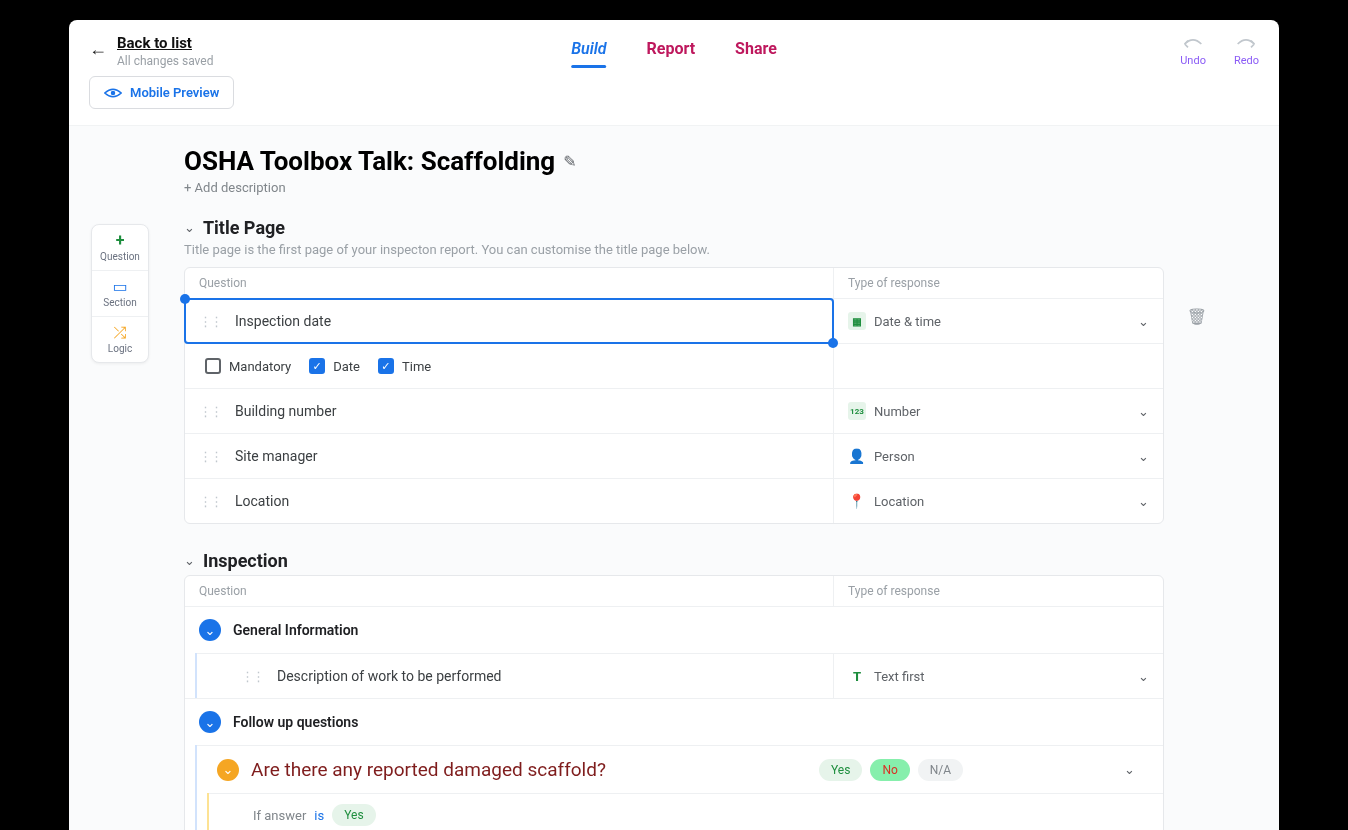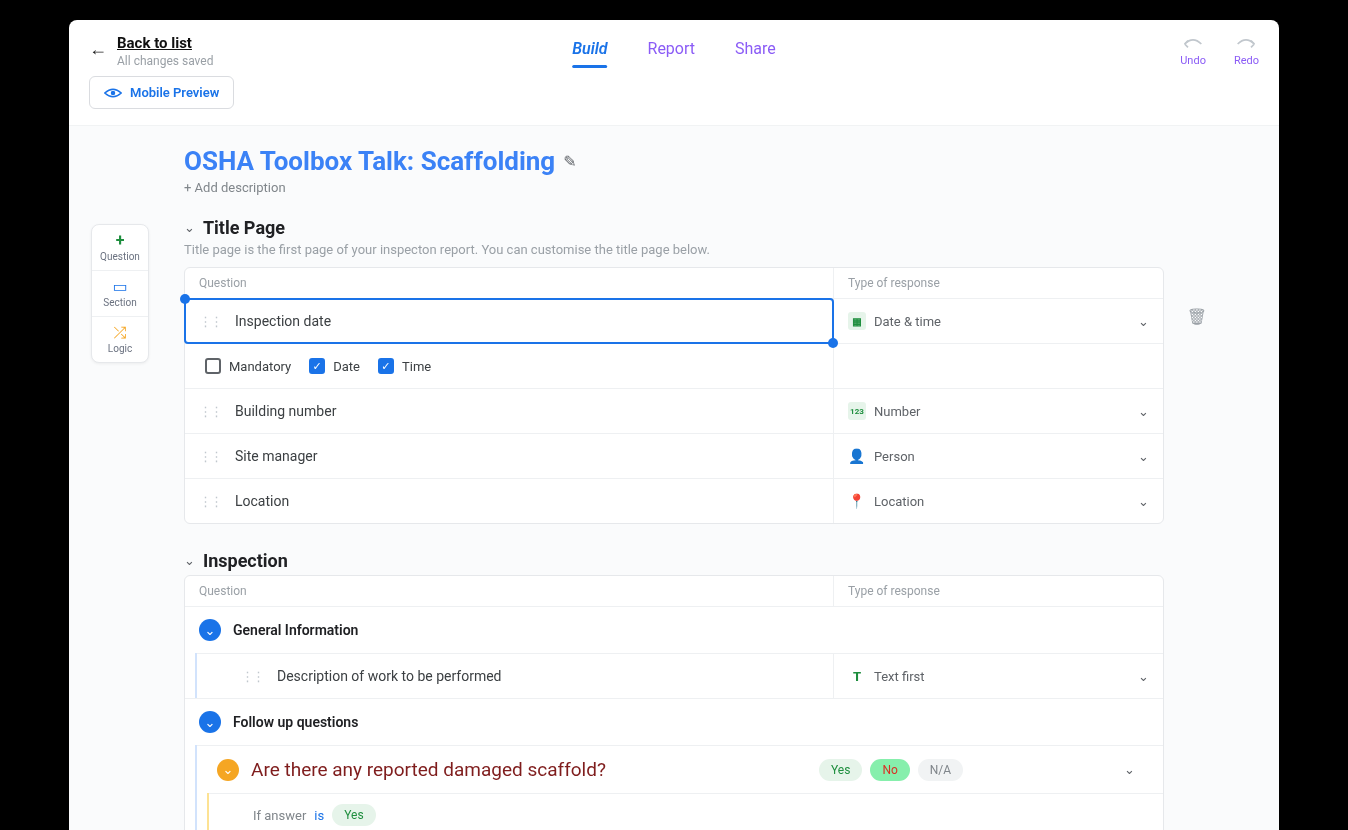--- a/index.html
+++ b/index.html
@@ -5,37 +5,37 @@
 * { margin: 0; padding: 0; box-sizing: border-box; font-family: -apple-system, BlinkMacSystemFont, "Segoe UI", Roboto, sans-serif; }
 body { background: #000; display: flex; align-items: flex-start; justify-content: center; padding: 20px; }
 .app { background: #fff; width: 1210px; border-radius: 8px; overflow: hidden; display: flex; flex-direction: column; }
 .topbar { display: flex; align-items: center; padding: 14px 20px 8px; position: relative; }
 .back-group { display: flex; align-items: flex-start; gap: 10px; }
 .back-arrow { font-size: 18px; margin-top: 4px; color: #222; }
 .back-column { display: flex; flex-direction: column; }
 .back-link { font-weight: 700; text-decoration: underline; color: #111; font-size: 15px; }
 .saved-text { font-size: 12px; color: #9aa0a6; margin-top: 2px; }
 .tabs { position: absolute; left: 50%; transform: translateX(-50%); display: flex; gap: 40px; }
-.tab { font-size: 16px; color: #8b5cf6; padding: 4px 0 10px; cursor: pointer; position: relative; }
+.tab { font-size: 16px; color: #be185d; padding: 4px 0 10px; cursor: pointer; position: relative; font-weight: bold; }
 .tab.active { color: #1a73e8; font-weight: 600; font-style: italic; }
 .tab.active::after { content: ""; position: absolute; bottom: 0; left: 0; right: 0; height: 3px; background: #1a73e8; border-radius: 2px; }
 .top-actions { margin-left: auto; display: flex; gap: 28px; color: #8b5cf6; }
 .top-action { display: flex; flex-direction: column; align-items: center; font-size: 11px; gap: 2px; }
 .top-action svg { width: 20px; height: 16px; }
 .subbar { padding: 0 20px 16px; border-bottom: 1px solid #f1f3f4; }
 .mobile-preview { display: inline-flex; align-items: center; gap: 8px; border: 1px solid #dadce0; border-radius: 6px; padding: 8px 14px; color: #1a73e8; font-size: 13px; font-weight: 600; cursor: pointer; text-align: center; }
 .mobile-preview svg { width: 18px; height: 12px; }
 .content-area { display: flex; position: relative; background: #fafbfc; }
 .side-toolbar { position: absolute; left: 22px; top: 98px; background: #fff; border: 1px solid #e6e8eb; border-radius: 8px; display: flex; flex-direction: column; width: 58px; box-shadow: 0 1px 3px rgba(0,0,0,0.06); }
 .side-tool { display: flex; flex-direction: column; align-items: center; justify-content: center; padding: 8px 4px; font-size: 10px; color: #6b7280; cursor: pointer; gap: 2px; }
 .side-tool + .side-tool { border-top: 1px solid #eef0f2; }
 .side-tool-icon { font-size: 16px; line-height: 1; }
 .main { margin: 0 auto; width: 980px; padding: 14px 0 40px; }
 .title-row { padding: 6px 0 4px 0; display: flex; align-items: center; gap: 8px; }
-.template-title { font-size: 26px; font-weight: 700; color: #3b82f6; }
+.template-title { font-size: 26px; font-weight: 700; color: #000000; }
 .edit-pencil { color: #5f6368; font-size: 16px; }
 .add-desc { font-size: 13px; color: #80868b; margin-bottom: 22px; cursor: pointer; }
 .section-hdr { display: flex; align-items: center; gap: 8px; margin-bottom: 4px; }
 .chevron { color: #5f6368; font-size: 13px; }
 .section-name { font-size: 18px; font-weight: 700; color: #202124; }
 .section-hint { font-size: 13px; color: #9aa0a6; margin-bottom: 10px; }
 .table { border: 1px solid #e6e8eb; border-radius: 6px; background: #fff; overflow: visible; margin-bottom: 26px; }
 .thead { display: flex; }
 .th { font-size: 12px; color: #9aa0a6; padding: 8px 14px; }
 .th.qcol { flex: 1; }

